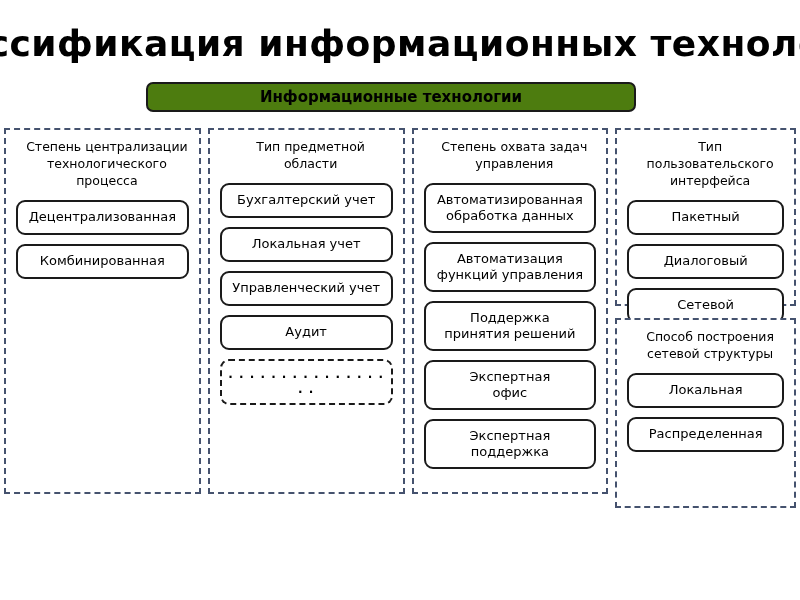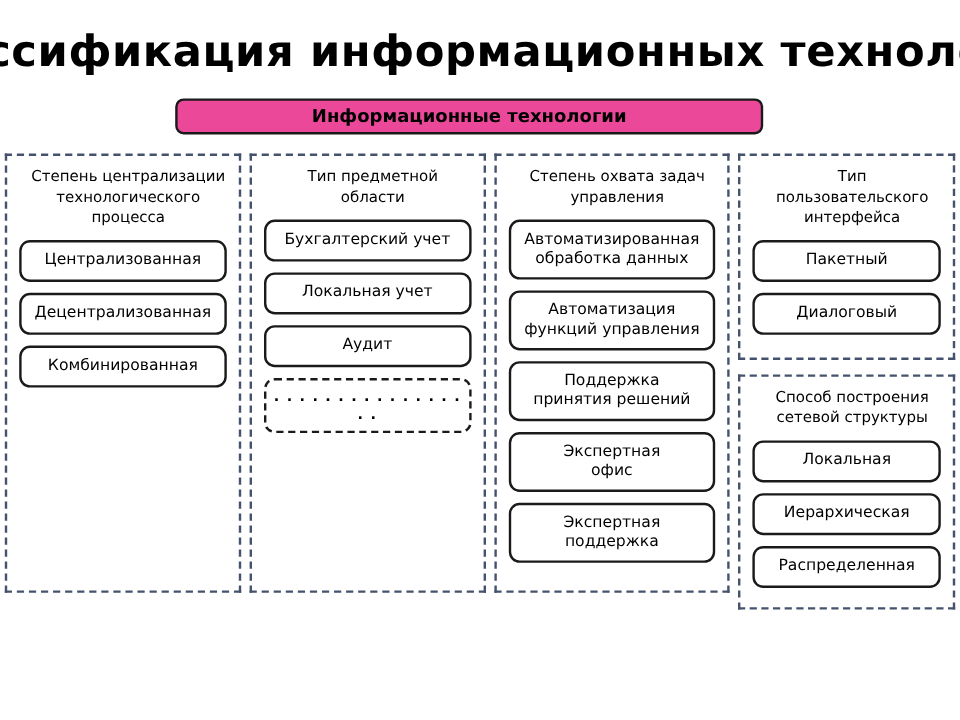--- a/index.html
+++ b/index.html
@@ -9,21 +9,21 @@
   }
   .title-wrap{
     width:800px;height:58px;overflow:hidden;margin-top:14px;
     display:flex;justify-content:center;align-items:center;
   }
   .title{
     font-size:36px;font-weight:bold;white-space:nowrap;letter-spacing:.5px;
   }
   .root-box{
     width:486px;margin:10px 0 0 146px;height:26px;
-    border:2px solid #1a1a1a;border-radius:7px;background:#ec4899;
+    border:2px solid #1a1a1a;border-radius:7px;background:#4d7c0f;
     display:flex;align-items:center;justify-content:center;
     font-size:15px;font-weight:600;
   }
   .board{
     display:flex;gap:7px;padding:0 4px;margin-top:16px;
   }
   .col{
     border:2px dashed #45526e;background:#fff;
     flex:1 1 0;height:366px;padding:7px 6px;box-sizing:border-box;
   }
@@ -57,29 +57,29 @@
 <div class="title-wrap">
   <div class="title">Классификация информационных технологий</div>
 </div>
 
 <div class="root-box">Информационные технологии</div>
 
 <div class="board">
 
   <div class="col">
     <div class="col-header">Степень централизации технологического процесса</div>
-    <div class="node">Централизованная</div>
     <div class="node">Децентрализованная</div>
     <div class="node">Комбинированная</div>
   </div>
 
   <div class="col">
     <div class="col-header">Тип предметной области</div>
     <div class="node">Бухгалтерский учет</div>
     <div class="node">Локальная учет</div>
+    <div class="node">Управленческий учет</div>
     <div class="node">Аудит</div>
     <div class="node dots">. . . . . . . . . . . . . . . . .</div>
   </div>
 
   <div class="col">
     <div class="col-header">Степень охвата задач управления</div>
     <div class="node tall">Автоматизированная
 обработка данных</div>
     <div class="node tall">Автоматизация
 функций управления</div>
@@ -89,22 +89,22 @@
 офис</div>
     <div class="node tall">Экспертная
 поддержка</div>
   </div>
 
   <div class="col-stack">
     <div class="subcol top">
       <div class="col-header">Тип пользовательского интерфейса</div>
       <div class="node">Пакетный</div>
       <div class="node">Диалоговый</div>
+      <div class="node">Сетевой</div>
     </div>
     <div class="subcol bottom">
       <div class="col-header">Способ построения сетевой структуры</div>
       <div class="node">Локальная</div>
-      <div class="node">Иерархическая</div>
       <div class="node">Распределенная</div>
     </div>
   </div>
 
 </div>
 
 </body></html>

